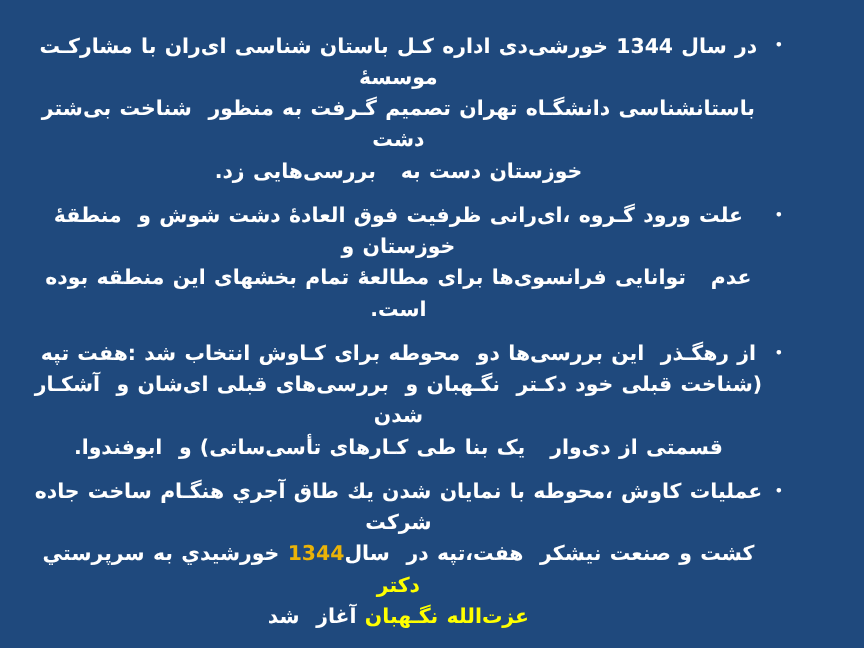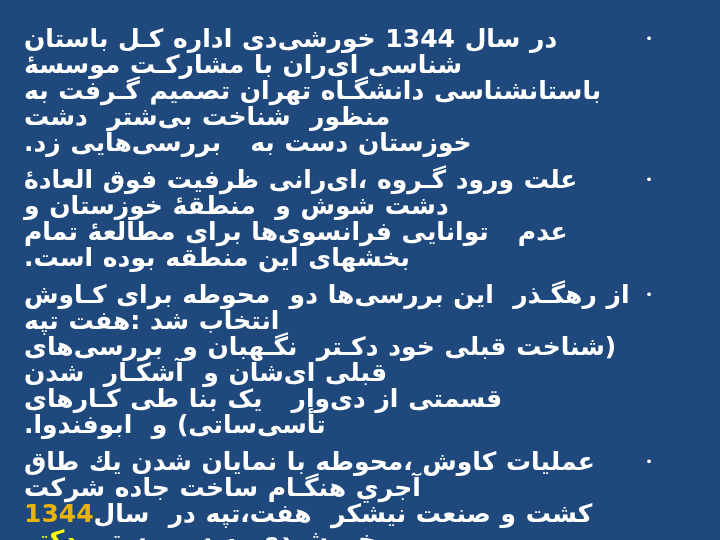--- a/index.html
+++ b/index.html
@@ -29,24 +29,24 @@
   }
   .bullet-marker {
     flex: 0 0 18px;
     width: 18px;
     font-size: 13px;
     line-height: 26px;
     text-align: center;
   }
   .bullet-text {
     flex: 1 1 auto;
-    font-size: 25px;
+    font-size: 17px;
     font-weight: bold;
     line-height: 26px;
-    text-align: left;
+    text-align: center;
     white-space: pre-wrap;
     word-spacing: 1px;
   }
   .seg-n  {  }
   .seg-y  {  }
 </style>
 </head>
 <body>
 
 <div class="slide" style="background: rgb(31, 73, 125);">

